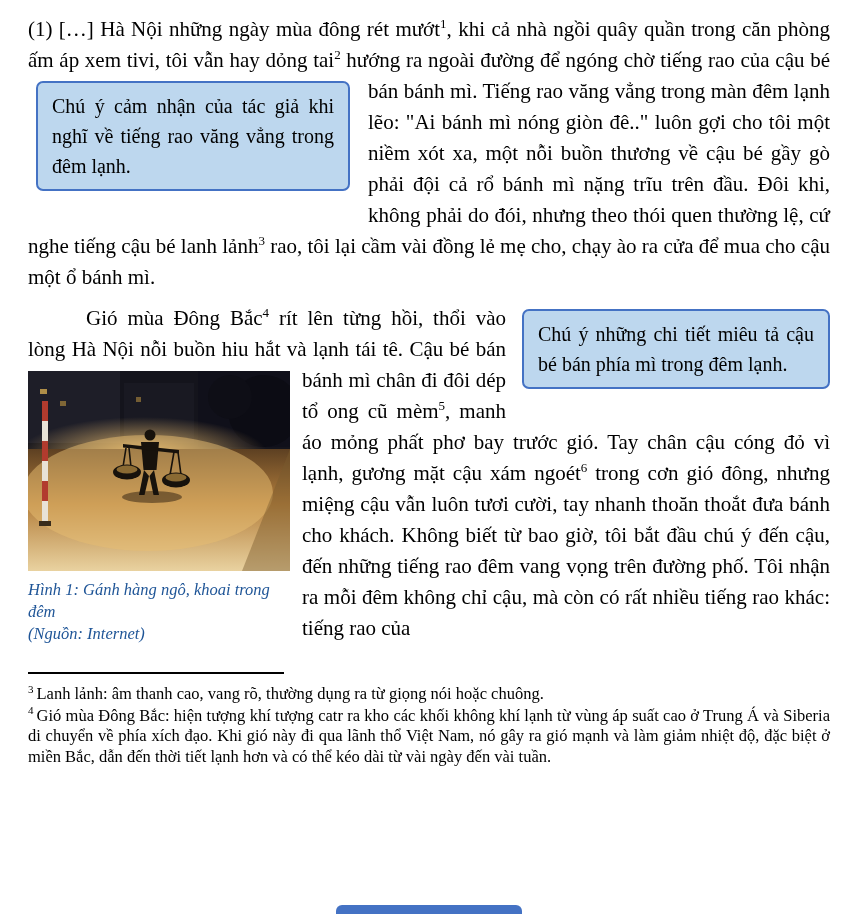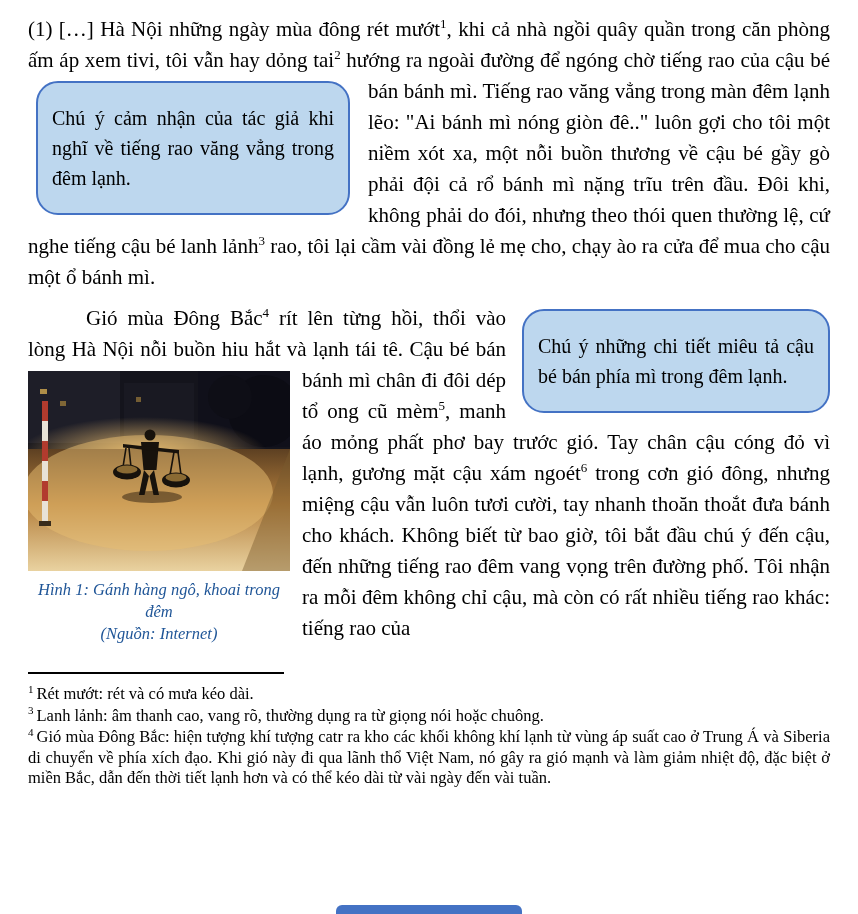--- a/index.html
+++ b/index.html
@@ -10,32 +10,32 @@
   }
   .page { padding:14px 28px 0 28px; }
 
   .body-text {
     font-size:21px; line-height:31px; text-align:justify;
   }
   .body-text sup, .callout sup { font-size:13px; line-height:0; }
 
   .callout {
     display:block; text-indent:0;
-    background:#bdd7ee; border:2.5px solid #4472c4; border-radius:22px;
-    padding:20px 14px; font-size:20px; line-height:30px; text-align:justify;
+    background:#bdd7ee; border:2.5px solid #4472c4; border-radius:7px;
+    padding:8px 14px; font-size:20px; line-height:30px; text-align:justify;
   }
   .callout-left  { float:left;  width:314px; margin:5px 18px 10px 8px; }
   .callout-right { float:right; width:308px; margin:6px 0 12px 16px; }
 
   .para2 { margin-top:10px; text-indent:58px; }
 
   .figure { display:block; float:left; width:262px; margin:6px 12px 14px 0; text-indent:0; }
   .figure svg { display:block; width:262px; height:200px; }
   .figure-caption {
-    display:block; margin-top:8px; text-align:center;
+    display:block; margin-top:8px; text-align:left;
     color:#1f5597; font-style:italic; font-size:16.5px; line-height:22px;
   }
 
   .footnotes { position:absolute; left:28px; right:28px; top:672px; }
   .fn-rule { width:256px; border-top:2.5px solid #000; margin-bottom:10px; }
   .footnote {
     font-size:16.5px; line-height:20.5px; text-align:justify; margin-bottom:1px;
   }
   .footnote sup { font-size:11px; margin-right:3px; line-height:0; }
 
@@ -106,18 +106,17 @@
         <span>Hình 1: Gánh hàng ngô, khoai trong đêm</span><br>
         <span>(Nguồn: Internet)</span>
       </span>
     </span><span>mì chân đi đôi dép tổ ong cũ mèm<sup>5</sup>, manh áo mỏng phất phơ bay trước gió. Tay chân cậu cóng đỏ vì lạnh, gương mặt cậu xám ngoét<sup>6</sup> trong cơn gió đông, nhưng miệng cậu vẫn luôn tươi cười, tay nhanh thoăn thoắt đưa bánh cho khách. Không biết từ bao giờ, tôi bắt đầu chú ý đến cậu, đến những tiếng rao đêm vang vọng trên đường phố. Tôi nhận ra mỗi đêm không chỉ cậu, mà còn có rất nhiều tiếng rao khác: tiếng rao của</span>
   </p>
 
 </div>
 
 <div class="footnotes">
   <div class="fn-rule"></div>
-  <div class="footnote"><sup>1</sup><span>Rét mướt: rét và có mưa kéo dài.</span></div>
   <div class="footnote"><sup>3</sup><span>Lanh lảnh: âm thanh cao, vang rõ, thường dụng ra từ giọng nói hoặc chuông.</span></div>
   <div class="footnote"><sup>4</sup><span>Gió mùa Đông Bắc: hiện tượng khí tượng catr ra kho các khối không khí lạnh từ vùng áp suất cao ở Trung Á và Siberia di chuyển về phía xích đạo. Khi gió này đi qua lãnh thổ Việt Nam, nó gây ra gió mạnh và làm giảm nhiệt độ, đặc biệt ở miền Bắc, dẫn đến thời tiết lạnh hơn và có thể kéo dài từ vài ngày đến vài tuần.</span></div>
 </div>
 
 <div class="bottom-bar"></div>
 
 </body></html>

